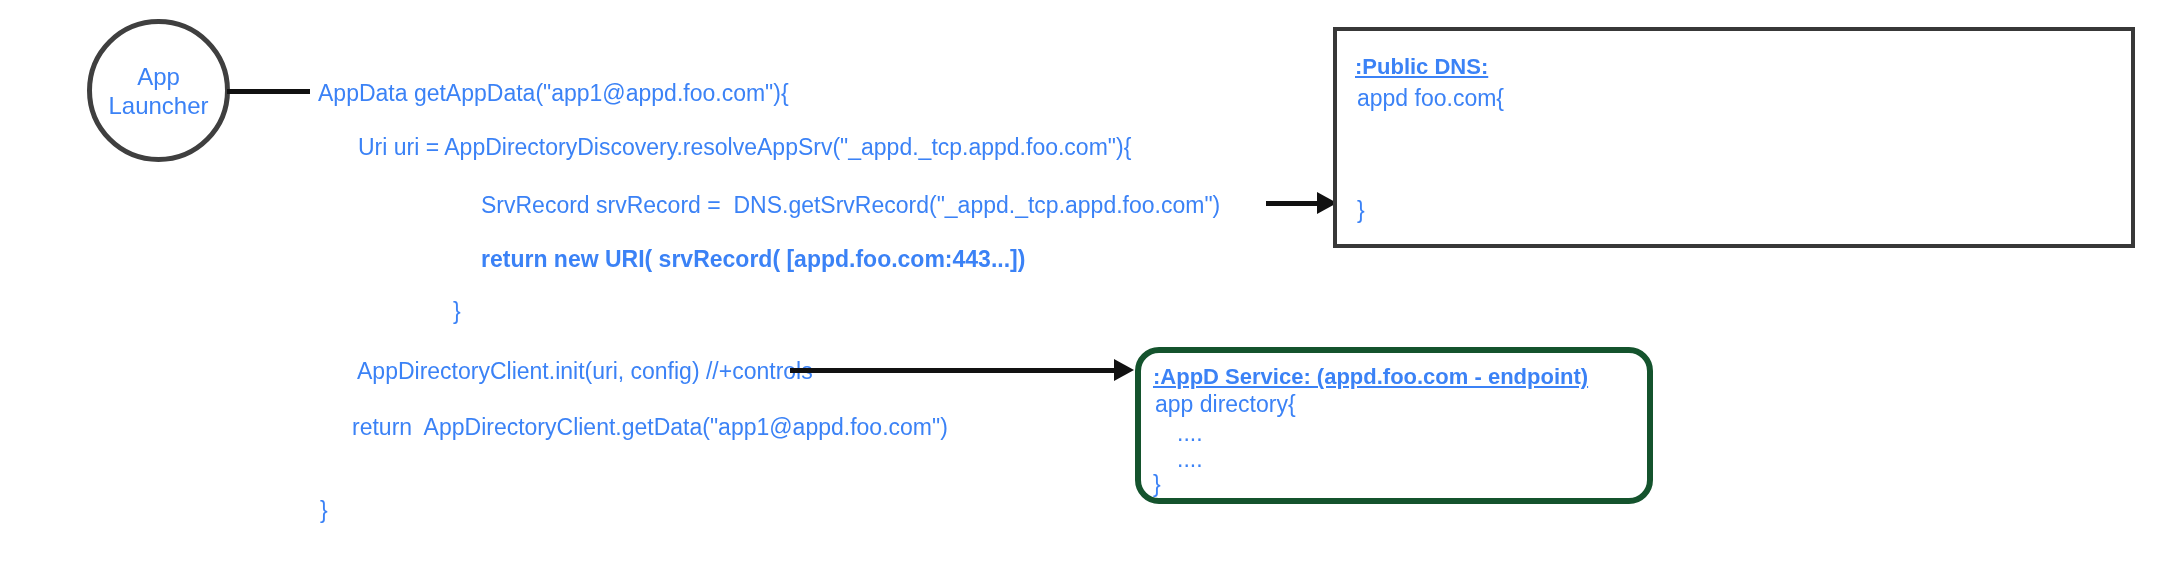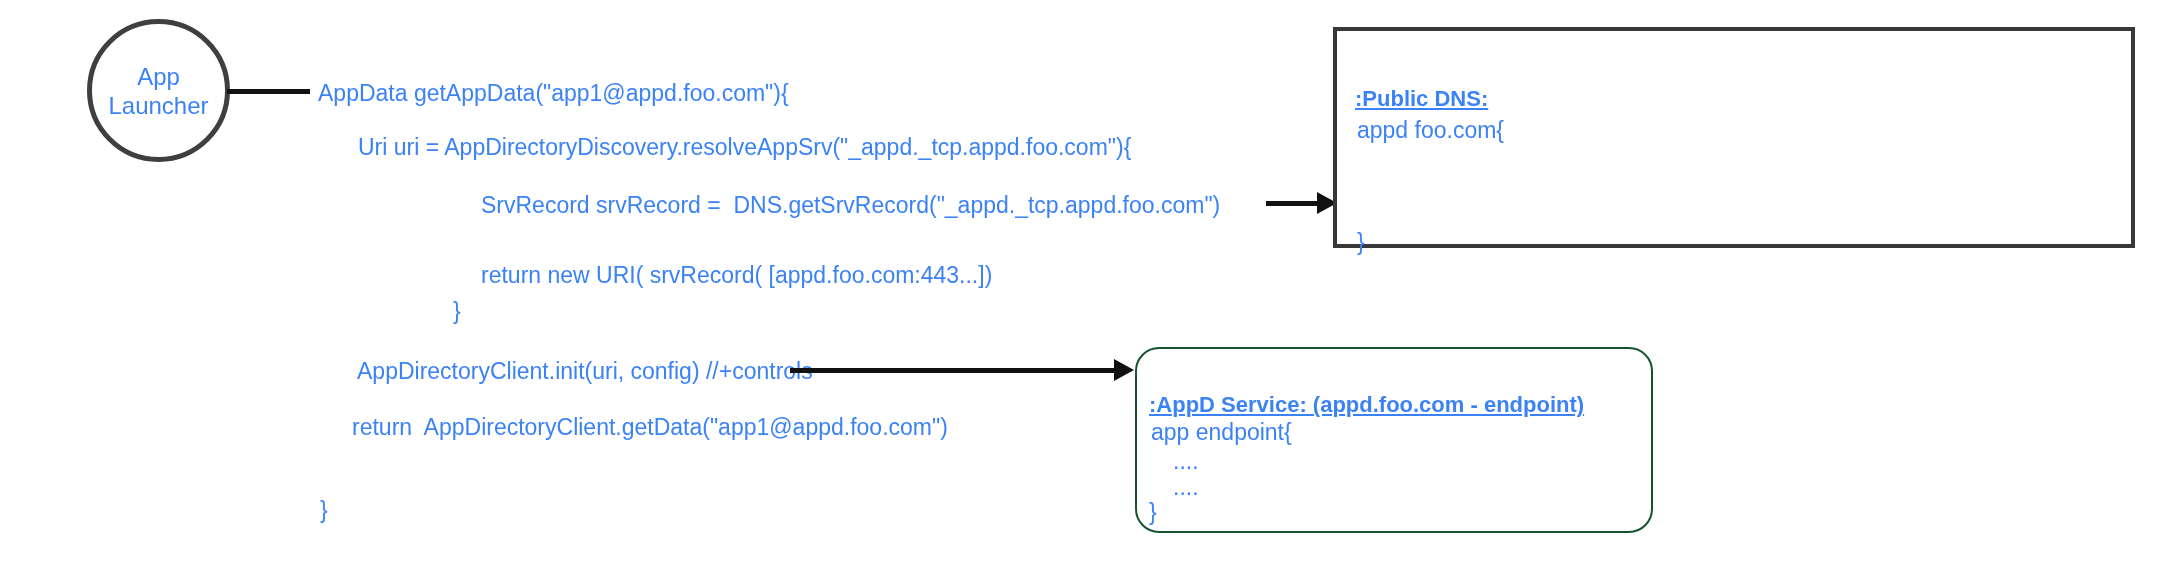--- a/index.html
+++ b/index.html
@@ -40,30 +40,30 @@
     border-style: solid;
     border-color: transparent transparent transparent #111111;
     border-width: 11px 0 11px 20px;
   }
   .arrow1-head { left: 1317px; top: 192px; }
   .arrow2-head { left: 1114px; top: 359px; }
 
   .l1 { left: 318px; top: 78px; }
   .l2 { left: 358px; top: 132px; }
   .l3 { left: 481px; top: 190px; }
-  .l4 { left: 481px; top: 260px; }
+  .l4 { left: 481px; top: 244px; font-weight: bold; }
   .l5 { left: 453px; top: 296px; }
   .l6 { left: 357px; top: 356px; }
   .l7 { left: 352px; top: 412px; }
   .l8 { left: 320px; top: 495px; }
 
   .box { position: absolute; background: #ffffff; box-sizing: border-box; }
   .dnsbox  { left: 1333px; top: 27px;  width: 802px; height: 221px; border: 4px solid #383838; }
-  .appdbox { left: 1135px; top: 347px; width: 518px; height: 186px; border: 2px solid #14532d; border-radius: 24px; }
-  .boxtxt { position: absolute; font-size: 23px; line-height: 28px; white-space: pre; margin-top: 32px; }
+  .appdbox { left: 1135px; top: 347px; width: 518px; height: 157px; border: 6px solid #14532d; border-radius: 24px; }
+  .boxtxt { position: absolute; font-size: 23px; line-height: 28px; white-space: pre; }
   .boxtitle { font-weight: bold; text-decoration: underline; font-size: 22px; }
 
   .dns-t { left: 18px; top: 22px; }
   .dns-1 { left: 20px; top: 53px; }
   .dns-2 { left: 39px; top: 76px; }
   .dns-3 { left: 39px; top: 133px; }
   .dns-4 { left: 20px; top: 165px; }
 
   .apd-t { left: 12px; top: 10px; }
   .apd-1 { left: 14px; top: 37px; }
@@ -99,19 +99,19 @@
   <div class="arrowhead arrow2-head"></div>
 
   <div class="box dnsbox">
     <div class="boxtxt boxtitle dns-t">:Public DNS:</div>
     <div class="boxtxt dns-1">appd foo.com{</div>
     <div class="boxtxt dns-4">}</div>
   </div>
 
   <div class="box appdbox">
     <div class="boxtxt boxtitle apd-t">:AppD Service: (appd.foo.com - endpoint)</div>
-    <div class="boxtxt apd-1">app endpoint{</div>
+    <div class="boxtxt apd-1">app directory{</div>
     <div class="boxtxt apd-2">....</div>
     <div class="boxtxt apd-3">....</div>
     <div class="boxtxt apd-4">}</div>
   </div>
 
 </div>
 
 </body></html>

